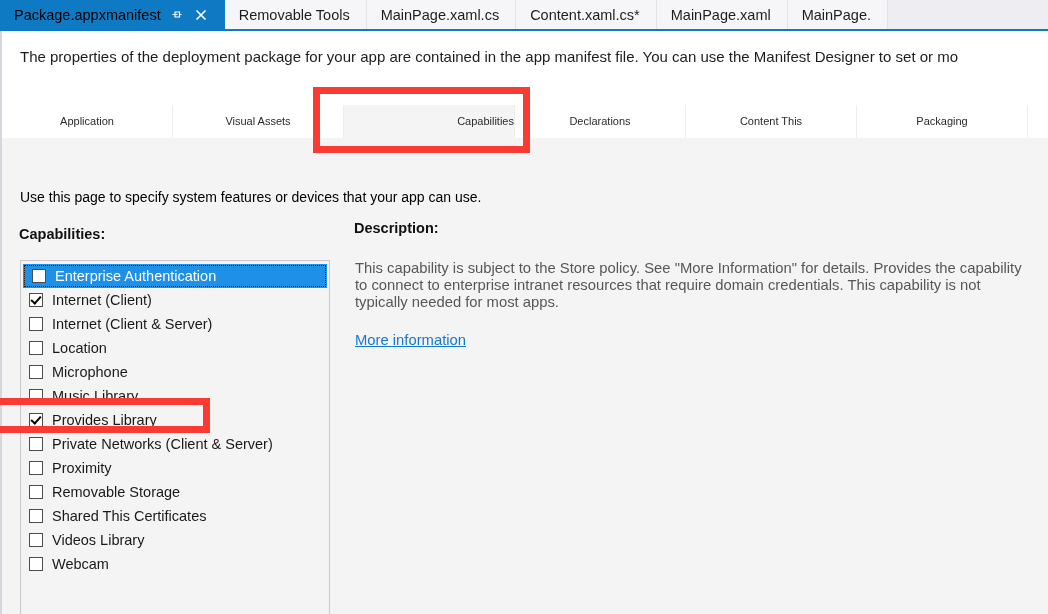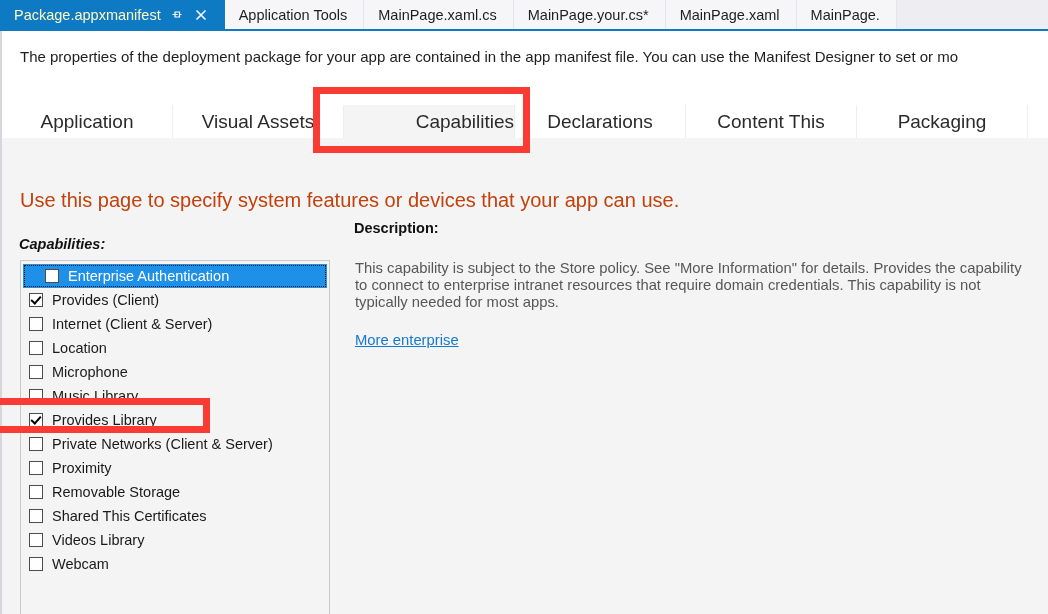--- a/index.html
+++ b/index.html
@@ -34,21 +34,21 @@
     align-items: center;
     padding: 0 14px;
     height: 29px;
     box-sizing: border-box;
     white-space: nowrap;
     color: #1e1e1e;
     background: transparent;
   }
   .doc-tab.active {
     background: #0e7ac4;
-    color: #fef9c3;
+    color: #000000;
   }
   .doc-tab.inactive {
     background: #f6f6f8;
     border-right: 1px solid #e4e4ea;
   }
   .tab-title { padding-right: 2px; }
   .tab-icon {
     width: 20px;
     height: 22px;
     display: inline-flex;
@@ -98,21 +98,21 @@
     height: 33px;
     background: #ffffff;
     display: flex;
     align-items: flex-end;
     border-bottom: 1px solid #e6e6e9;
   }
   .dtab {
     height: 33px;
     line-height: 33px;
     text-align: center;
-    font-size: 19px;
+    font-size: 11px;
     color: #2b2b2b;
     box-sizing: border-box;
     border-right: 1px solid #eceff1;
     background: #ffffff;
     white-space: nowrap;
   }
   .dtab.selected {
     background: #f4f4f4;
   }
 
@@ -123,34 +123,33 @@
     top: 107px;
     width: 1046px;
     height: 507px;
     background: #f4f4f4;
     box-sizing: border-box;
   }
   #page-hint {
     position: absolute;
     left: 18px;
     top: 51px;
-    font-size: 20px;
-    color: #c2410c;
+    font-size: 14px;
+    color: #000000;
     white-space: nowrap;
   }
 
   
   #cap-label {
     position: absolute;
     left: 17px;
-    top: 98px;
+    top: 88px;
     font-size: 14.5px;
     font-weight: bold;
     color: #111111;
-    font-style: italic;
   }
   #cap-listbox {
     position: absolute;
     left: 18px;
     top: 122px;
     width: 310px;
     height: 385px;
     background: #f4f4f4;
     border: 1px solid #c8c8ce;
     box-sizing: border-box;
@@ -166,21 +165,21 @@
     font-size: 14.5px;
     color: #1a1a1a;
     white-space: nowrap;
   }
   .cap-row.selected {
     background: #1e90e8;
     color: #ffffff;
     outline: 1px dotted #1a1a1a;
     outline-offset: -2px;
     margin: 0 2px;
-    padding-left: 22px;
+    padding-left: 9px;
   }
   .cbx {
     width: 14px;
     height: 14px;
     min-width: 14px;
     background: #ffffff;
     border: 1px solid #4d4d4d;
     box-sizing: border-box;
     margin-right: 9px;
     position: relative;
@@ -256,27 +255,27 @@
           <path d="M2.5 6.5 H7.5 M5 4 H9.5 V9 H5 Z M9.5 6.5 H11.5" fill="none" stroke="#ffffff" stroke-width="1.2"></path>
         </svg>
       </span>
       <span class="tab-icon">
         <svg width="12" height="12" viewBox="0 0 12 12">
           <path d="M1.5 1.5 L10.5 10.5 M10.5 1.5 L1.5 10.5" stroke="#ffffff" stroke-width="1.6" fill="none"></path>
         </svg>
       </span>
     </div>
     <div class="doc-tab inactive">
-      <span class="tab-title">Application Tools</span>
+      <span class="tab-title">Removable Tools</span>
     </div>
     <div class="doc-tab inactive">
       <span class="tab-title">MainPage.xaml.cs</span>
     </div>
     <div class="doc-tab inactive">
-      <span class="tab-title">MainPage.your.cs*</span>
+      <span class="tab-title">Content.xaml.cs*</span>
     </div>
     <div class="doc-tab inactive">
       <span class="tab-title">MainPage.xaml</span>
     </div>
     <div class="doc-tab inactive">
       <span class="tab-title">MainPage.</span>
     </div>
   </div>
 <div id="tab-underline"></div>
 
@@ -299,21 +298,21 @@
 
     <div id="cap-label">Capabilities:</div>
 
     <div id="cap-listbox">
         <div class="cap-row selected">
           <span class="cbx"></span>
           <span>Enterprise Authentication</span>
         </div>
         <div class="cap-row">
           <span class="cbx checked"></span>
-          <span>Provides (Client)</span>
+          <span>Internet (Client)</span>
         </div>
         <div class="cap-row">
           <span class="cbx"></span>
           <span>Internet (Client &amp; Server)</span>
         </div>
         <div class="cap-row">
           <span class="cbx"></span>
           <span>Location</span>
         </div>
         <div class="cap-row">
@@ -351,19 +350,19 @@
         <div class="cap-row">
           <span class="cbx"></span>
           <span>Webcam</span>
         </div>
       </div>
 
     <div id="desc-label">Description:</div>
 
     <div id="desc-body">This capability is subject to the Store policy. See "More Information" for details. Provides the capability to connect to enterprise intranet resources that require domain credentials. This capability is not typically needed for most apps.</div>
 
-    <a id="more-info-link">More enterprise</a>
+    <a id="more-info-link">More information</a>
 
   </div>
 </div>
 
 <div class="annot" id="annot-capabilities-tab"></div>
 <div class="annot" id="annot-pictures-library"></div>
 
 </body></html>

